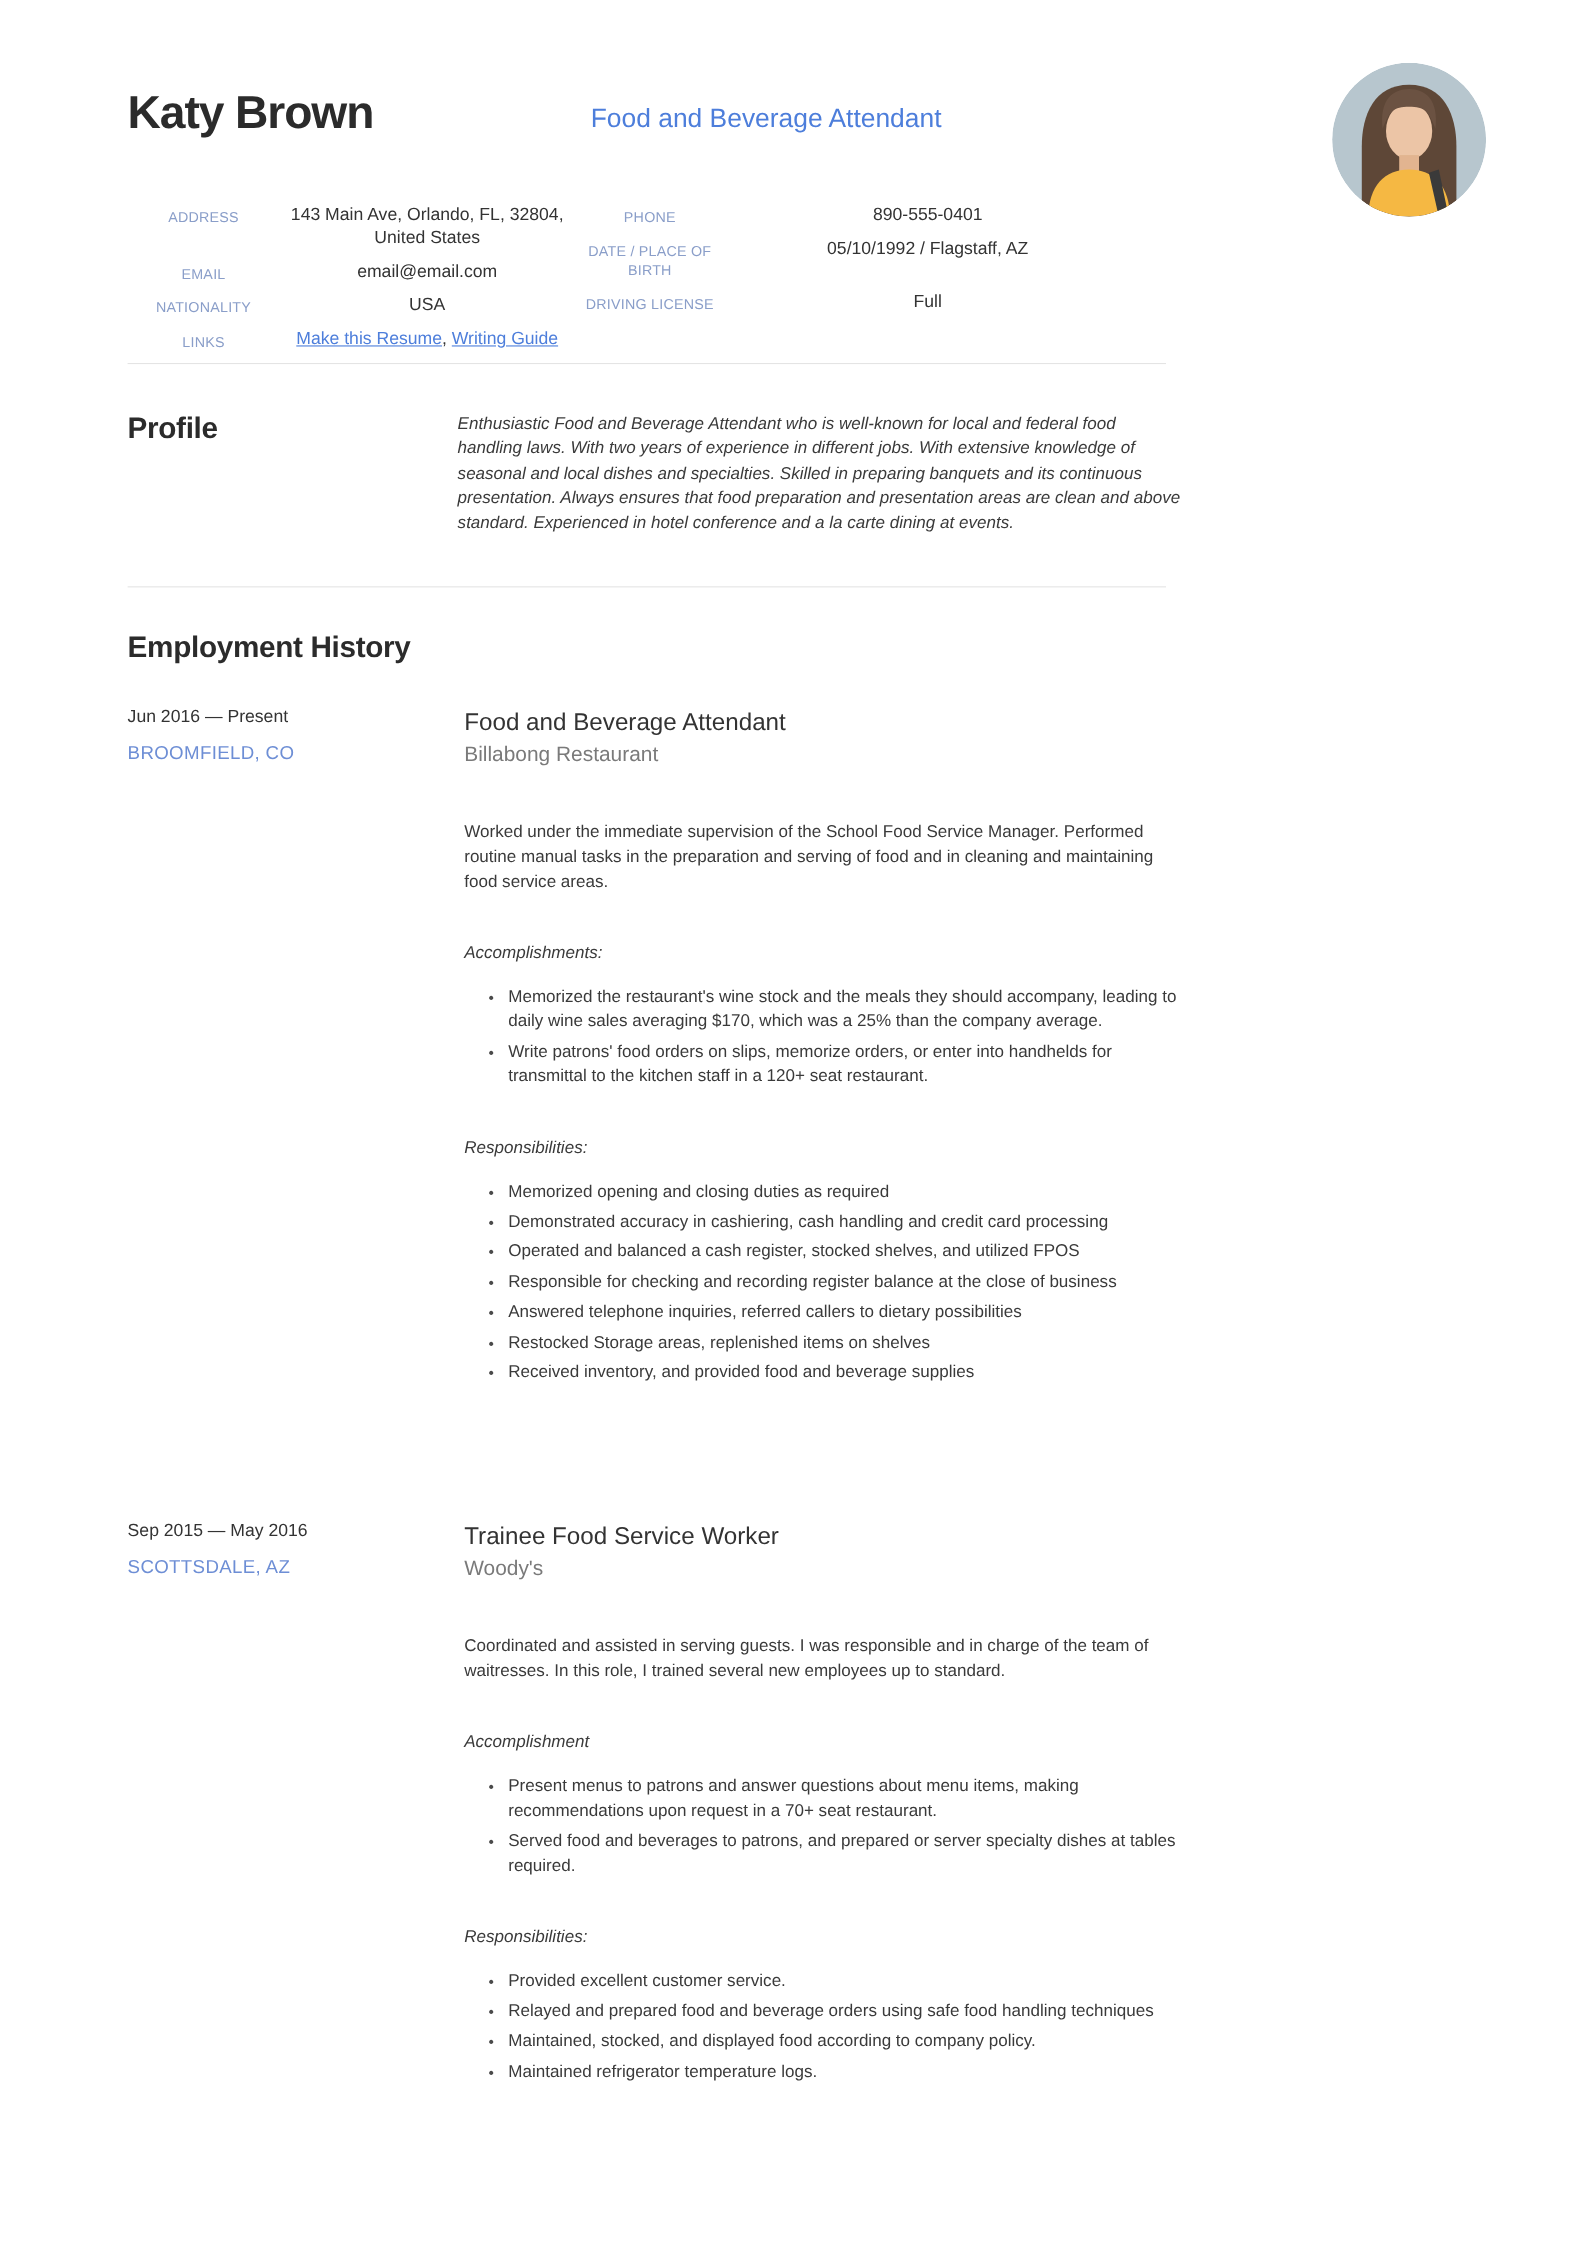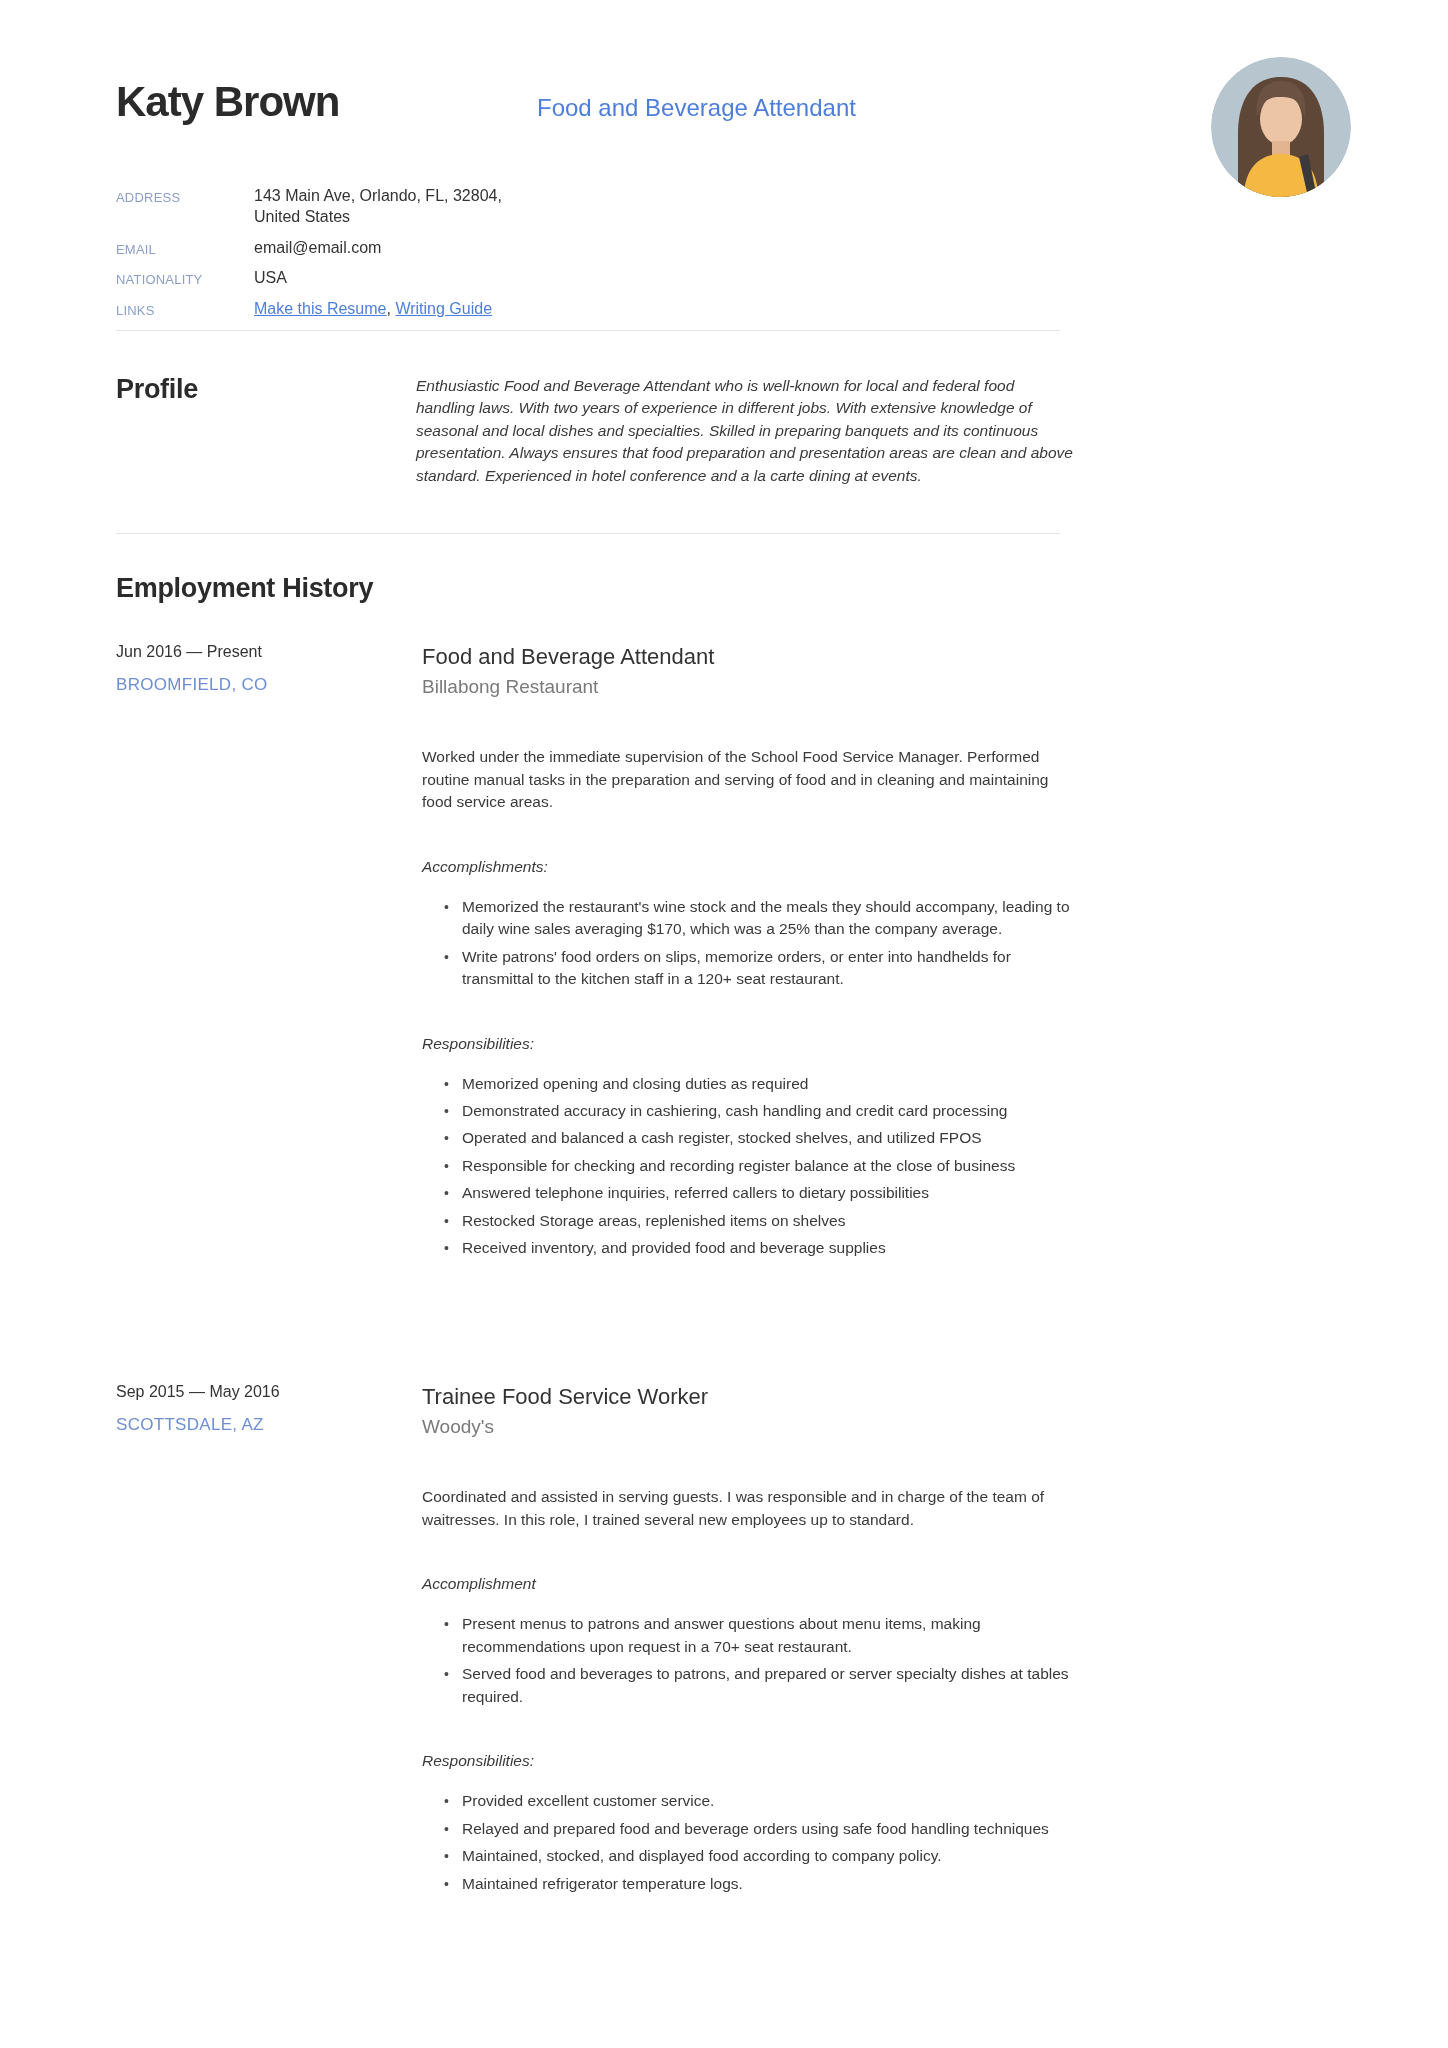--- a/index.html
+++ b/index.html
@@ -17,21 +17,21 @@
   .page{width:1448px;height:2048px;background:#fff;position:relative;overflow:hidden;}
   .content{width:1028px;padding-left:116px;padding-top:78px;}
 
   
   .hdr{position:relative;height:64px;}
   .hdr h1{margin:0;font-size:42px;line-height:1.15;font-weight:700;letter-spacing:-1px;color:var(--heading-ink);}
   .hdr .role{position:absolute;left:421px;top:16px;font-size:24px;color:var(--accent);}
   .avatar{position:absolute;left:1211px;top:57px;width:140px;height:140px;border-radius:50%;overflow:hidden;}
 
   
-  .contact{display:flex;margin-top:44px;min-height:127px;}
+  .contact{display:flex;margin-top:44px;min-height:127px;text-align:center;}
   .ccol{display:flex;flex-direction:column;}
   .ccol.left{width:421px;}
   .ccol.right{width:523px;}
   .crow{display:flex;margin-bottom:10px;}
   .crow .lbl{font-size:13px;color:var(--label-blue);letter-spacing:.2px;padding-top:3px;line-height:1.35;}
   .left .lbl{width:138px;flex:none;}
   .right .lbl{width:136px;flex:none;}
   .crow .val{font-size:16px;color:#333;line-height:1.3;flex:1;}
   .crow a{color:var(--accent);text-decoration:underline;}
 
@@ -105,20 +105,34 @@
         </div>
         <div class="crow">
           <div class="lbl">NATIONALITY</div>
           <div class="val">USA</div>
         </div>
         <div class="crow">
           <div class="lbl">LINKS</div>
           <div class="val"><a href="#">Make this Resume</a><span>, </span><a href="#">Writing Guide</a></div>
         </div>
       </div>
+      <div class="ccol right">
+        <div class="crow">
+          <div class="lbl">PHONE</div>
+          <div class="val">890-555-0401</div>
+        </div>
+        <div class="crow">
+          <div class="lbl">DATE / PLACE OF BIRTH</div>
+          <div class="val">05/10/1992 / Flagstaff, AZ</div>
+        </div>
+        <div class="crow">
+          <div class="lbl">DRIVING LICENSE</div>
+          <div class="val">Full</div>
+        </div>
+      </div>
     </div>
 
     <hr class="sep sep1">
 
     <div class="sect profile">
       <div class="scol-l">
         <h2>Profile</h2>
       </div>
       <div class="scol-r">
         <p>Enthusiastic Food and Beverage Attendant who is well-known for local and federal food handling laws. With two years of experience in different jobs. With extensive knowledge of seasonal and local dishes and specialties. Skilled in preparing banquets and its continuous presentation. Always ensures that food preparation and presentation areas are clean and above standard. Experienced in hotel conference and a la carte dining at events.</p>

